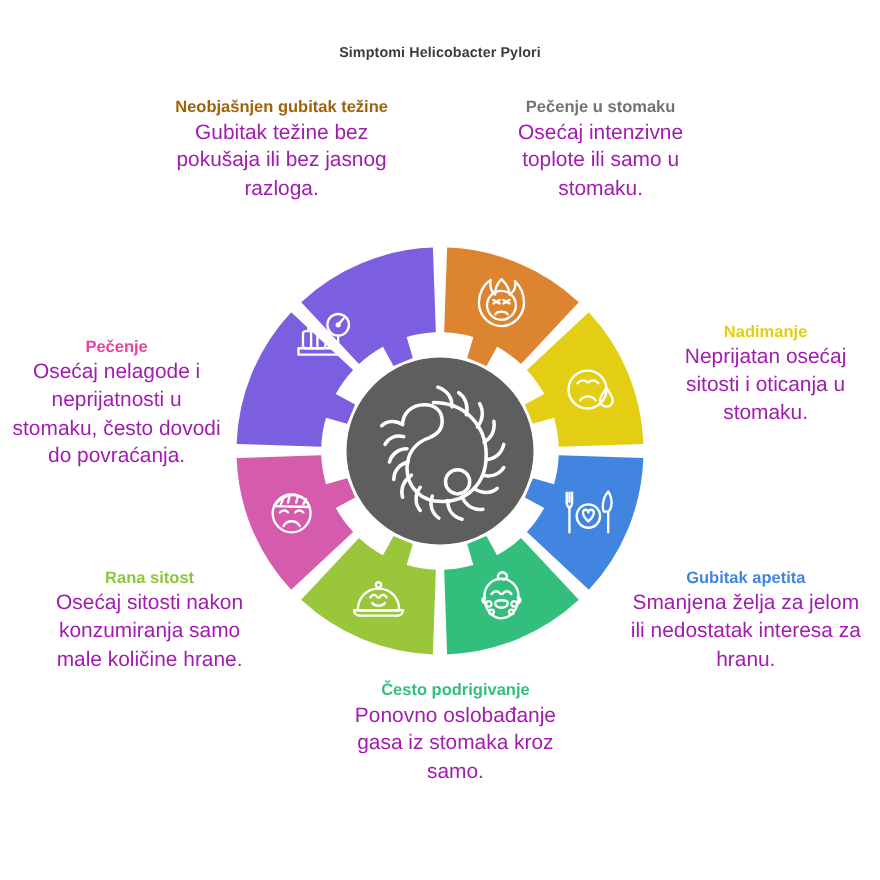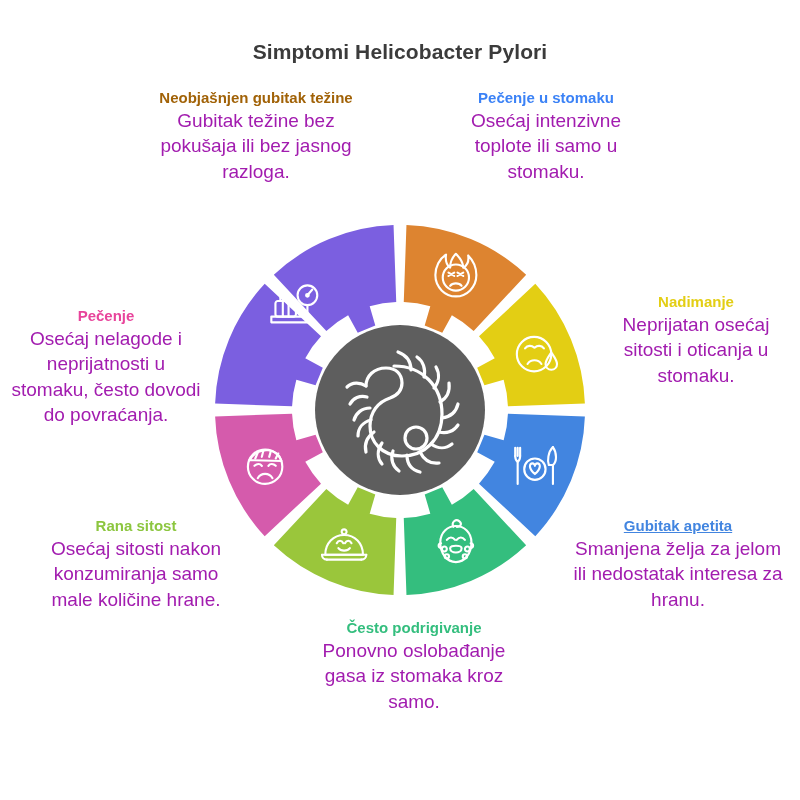--- a/index.html
+++ b/index.html
@@ -7,21 +7,21 @@
     width:800px;height:800px;
     background:#ffffff;
     font-family:"Liberation Sans", sans-serif;
     overflow:hidden;
     position:relative;
   }
   #page-title{
     position:absolute;
     top:40px;left:0;width:800px;
     text-align:center;
-    font-size:21px;
+    font-size:13px;
     font-weight:bold;
     color:#3b3b3b;
     letter-spacing:.1px;
   }
   #wheel{
     position:absolute;
     left:190px;top:200px;
     width:420px;height:420px;
   }
   .callout{
@@ -151,35 +151,35 @@
         <circle cx="13" cy="-14" r="1.6"></circle>
       </g>
     </g>
 </svg>
 
 <div class="callout" id="co-weight">
   <div class="c-title" style="color: #a16207;">Neobjašnjen gubitak težine</div>
   <div class="c-desc">Gubitak težine bez pokušaja ili bez jasnog razloga.</div>
 </div>
 <div class="callout" id="co-burning">
-  <div class="c-title" style="color: #3b82f6;">Pečenje u stomaku</div>
+  <div class="c-title" style="color: #737373;">Pečenje u stomaku</div>
   <div class="c-desc">Osećaj intenzivne toplote ili samo u stomaku.</div>
 </div>
 <div class="callout" id="co-nausea">
   <div class="c-title" style="color: rgb(232, 68, 155);">Pečenje</div>
   <div class="c-desc">Osećaj nelagode i neprijatnosti u stomaku, često dovodi do povraćanja.</div>
 </div>
 <div class="callout" id="co-bloating">
   <div class="c-title" style="color: rgb(227, 206, 20);">Nadimanje</div>
   <div class="c-desc">Neprijatan osećaj sitosti i oticanja u stomaku.</div>
 </div>
 <div class="callout" id="co-satiety">
   <div class="c-title" style="color: rgb(140, 198, 63);">Rana sitost</div>
   <div class="c-desc">Osećaj sitosti nakon konzumiranja samo male količine hrane.</div>
 </div>
 <div class="callout" id="co-appetite">
-  <div class="c-title" style="color: rgb(66, 133, 224); text-decoration: underline;">Gubitak apetita</div>
+  <div class="c-title" style="color: rgb(66, 133, 224);">Gubitak apetita</div>
   <div class="c-desc">Smanjena želja za jelom ili nedostatak interesa za hranu.</div>
 </div>
 <div class="callout" id="co-burping">
   <div class="c-title" style="color: rgb(52, 190, 126);">Često podrigivanje</div>
   <div class="c-desc">Ponovno oslobađanje gasa iz stomaka kroz samo.</div>
 </div>
 
 </body></html>

